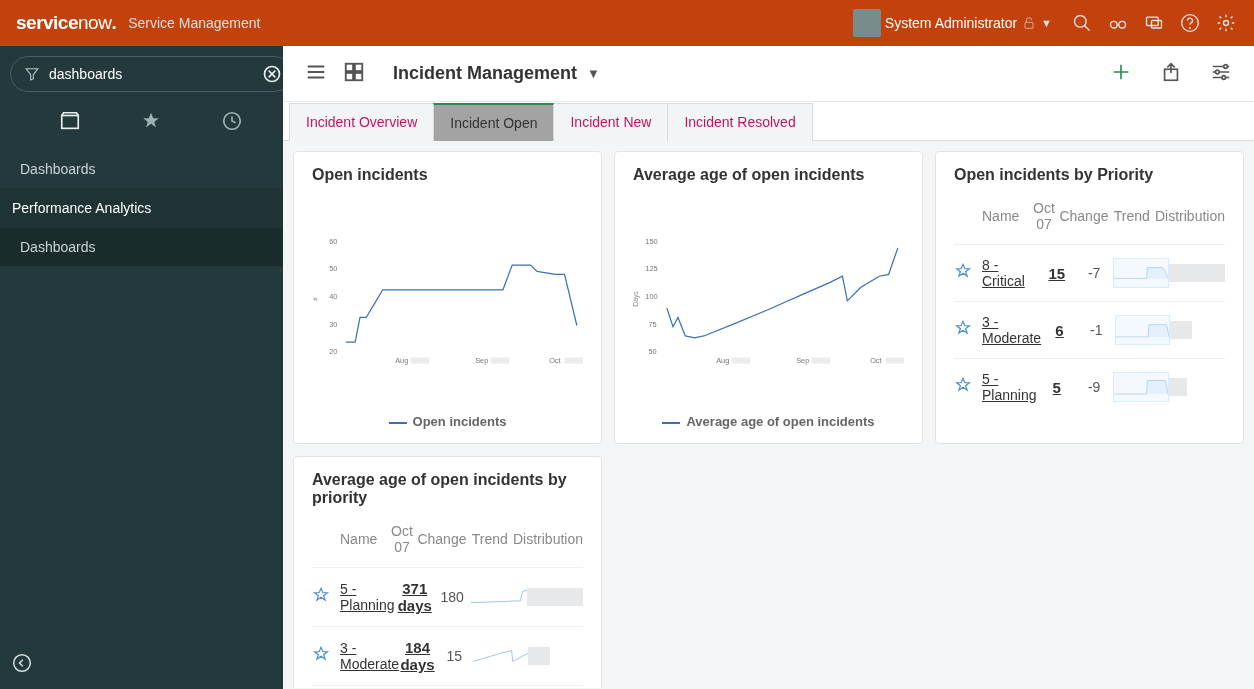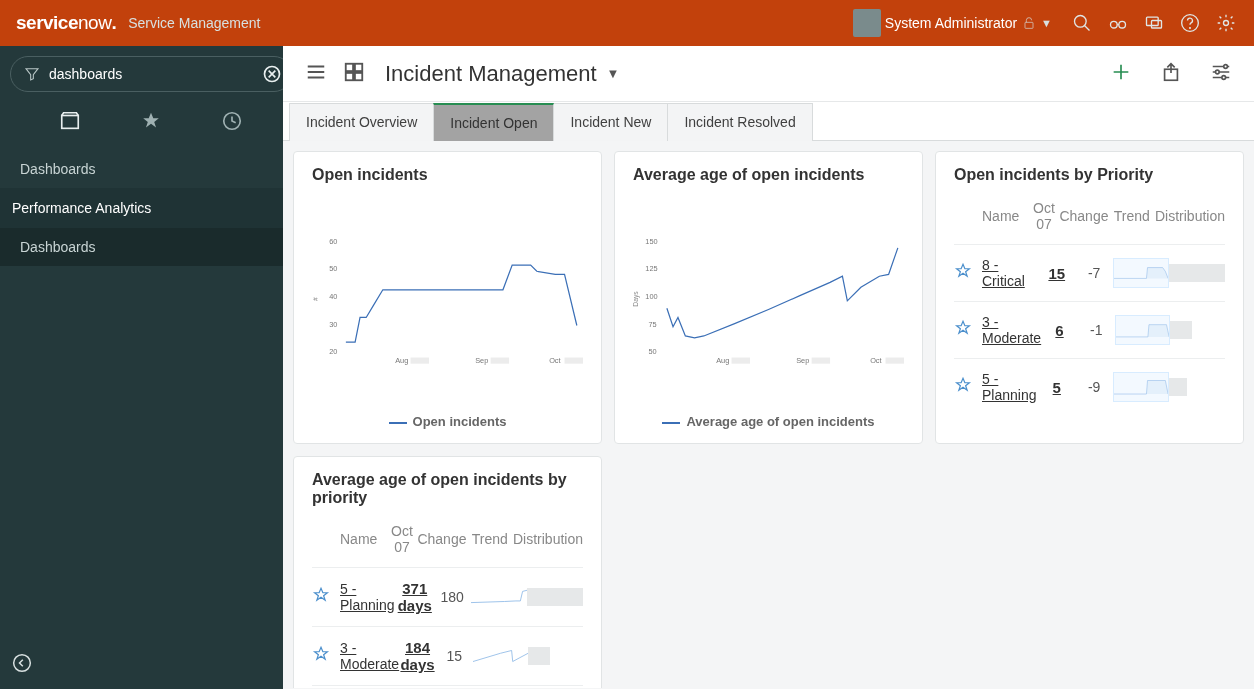--- a/index.html
+++ b/index.html
@@ -28,29 +28,29 @@
 .nav-section-hdr { font-size: 14px; padding: 12px 12px; background: #1f3335; }
 .nav-item { font-size: 14px; padding: 11px 20px; color: #c8d4d4; cursor: pointer; }
 .nav-item.active { background: #1a2b2c; }
 .nav-bottom { position: absolute; bottom: 12px; left: 12px; }
 .nav-bottom svg { width: 20px; height: 20px; stroke: #d8e0e0; fill: none; stroke-width: 1.8; }
 
 .main { position: absolute; top: 46px; left: 283px; right: 0; bottom: 0; background: #f4f5f6; overflow: hidden; }
 .dash-header { display: flex; align-items: center; height: 56px; background: #fff; padding: 0 22px; border-bottom: 1px solid #e6e8e9; }
 .dh-icon { margin-right: 16px; cursor: pointer; }
 .dh-icon svg { width: 22px; height: 22px; stroke: #555; fill: none; stroke-width: 2; }
-.dash-title { font-size: 22px; font-weight: 400; color: #333; margin-left: 4px; }
+.dash-title { font-size: 18px; font-weight: 700; color: #333; margin-left: 12px; }
 .dash-title-caret { margin-left: 10px; font-size: 13px; color: #555; }
 .dh-spacer { flex: 1; }
 .dh-right-icon { margin-left: 28px; cursor: pointer; }
 .dh-right-icon svg { width: 22px; height: 22px; stroke: #555; fill: none; stroke-width: 1.8; }
 .plus-icon svg { stroke: #278d52; }
 
 .tabs-row { display: flex; background: #fff; border-bottom: 1px solid #d8dbdc; padding-left: 6px; }
-.tab { padding: 10px 16px; font-size: 14px; color: #404040; border: 1px solid #d8dbdc; border-bottom: none; margin-right: -1px; cursor: pointer; background: #f3f4f5; position: relative; top: 1px; }
+.tab { padding: 10px 16px; font-size: 14px; color: #be185d; border: 1px solid #d8dbdc; border-bottom: none; margin-right: -1px; cursor: pointer; background: #f3f4f5; position: relative; top: 1px; }
 .tab.active { background: #a3a3a3; color: #333; border-top: 2px solid #278d52; z-index: 2; }
 
 .dash-body { padding: 10px; display: grid; grid-template-columns: 1fr 1fr 1fr; gap: 12px; height: calc(100% - 56px - 40px); overflow-y: auto; }
 .widget { background: #fff; border: 1px solid #e1e4e5; border-radius: 4px; padding: 14px 18px; }
 .w-title { font-size: 16px; font-weight: 600; color: #333; margin-bottom: 10px; }
 .chart-area { position: relative; height: 210px; }
 .chart-svg { width: 100%; height: 100%; }
 .legend { text-align: center; margin-top: 10px; font-size: 13px; color: #666; font-weight: 600; }
 .legend .dash { display: inline-block; width: 18px; height: 2px; background: #3b6fb6; vertical-align: middle; margin-right: 6px; }
 

